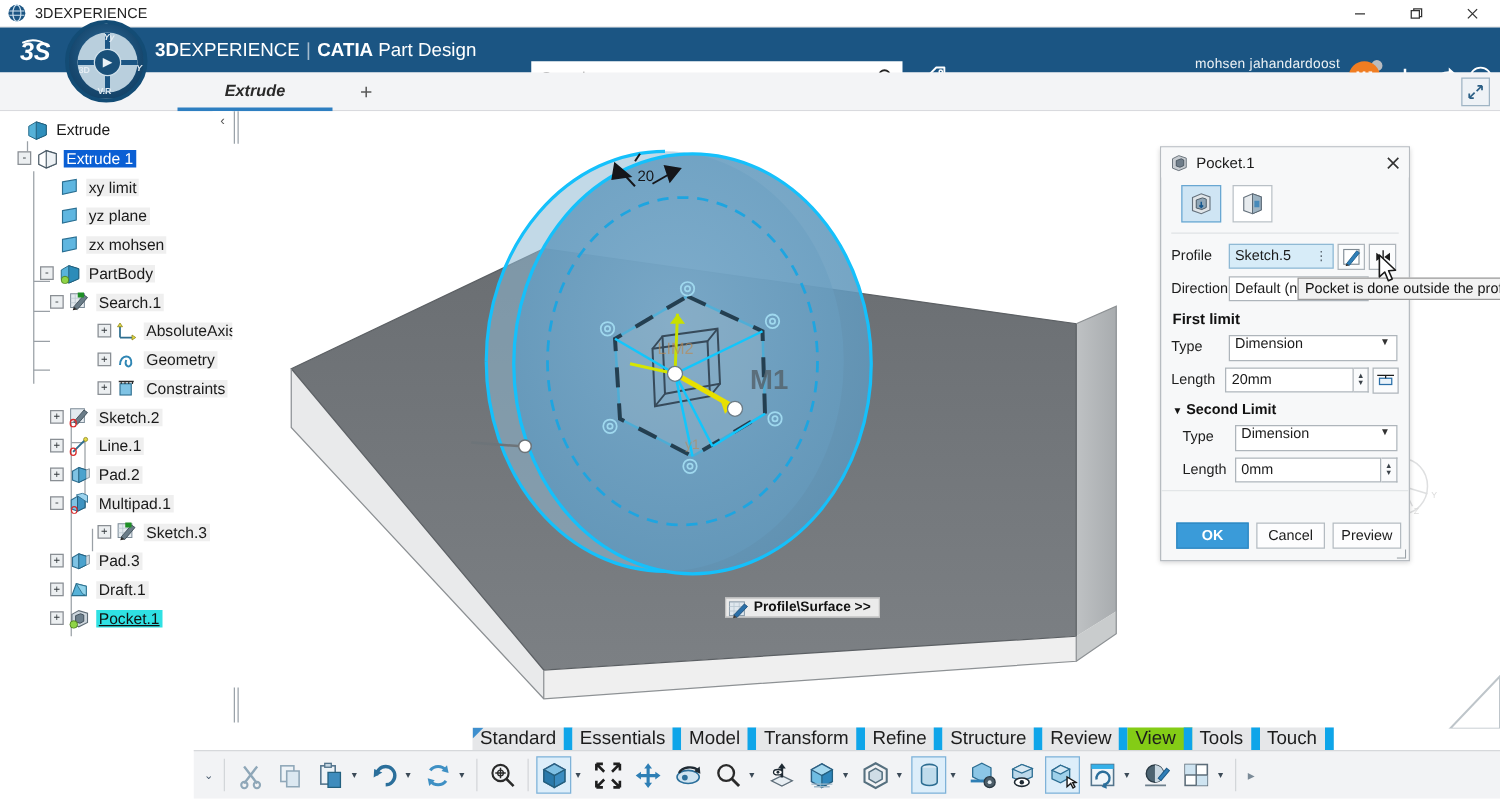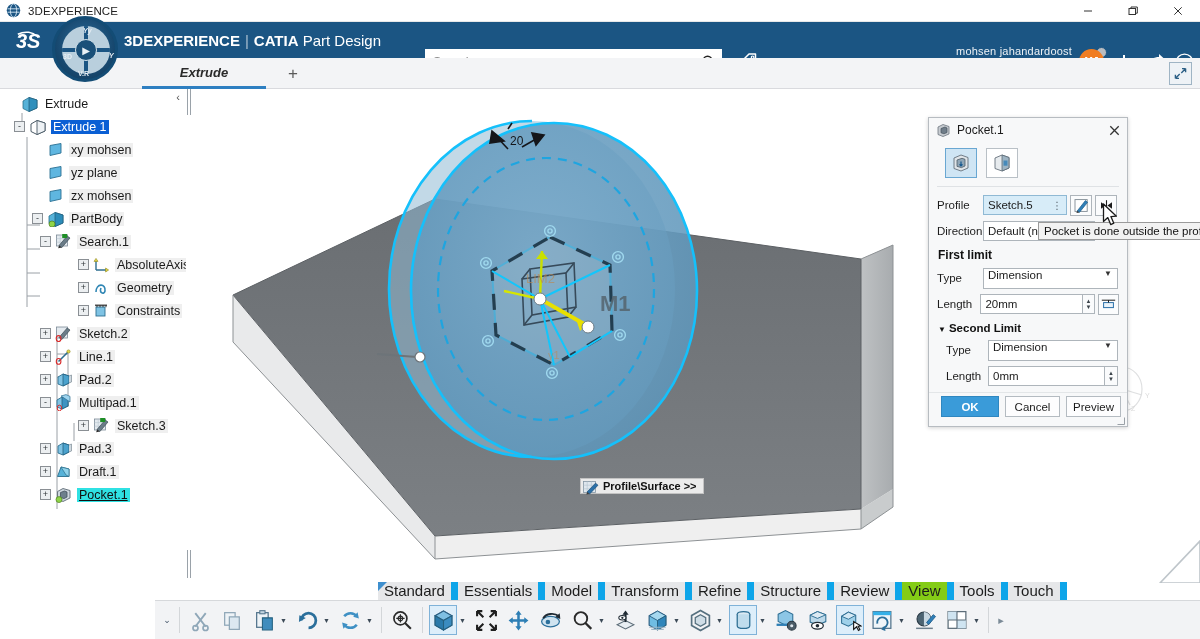--- a/index.html
+++ b/index.html
@@ -32,21 +32,21 @@
   .appbar {
     position: absolute; top: 22px; left: 0; width: 1200px; height: 36px;
     background: #1b5583;
     display: flex; align-items: center;
   }
   .ds-logo { margin-left: 14px; width: 42px; height: 26px; flex: 0 0 auto; }
   .app-titles {
     margin-left: 68px; color: #ffffff; font-size: 15px; white-space: nowrap;
   }
   .app-titles .b { font-weight: bold; }
-  .app-titles .light { font-weight: bold; }
+  .app-titles .light { font-weight: normal; }
   .app-titles .sep { opacity: .6; margin: 0 5px; font-weight: normal; }
   .app-titles .mod { font-weight: normal; }
 
   .searchwrap {
     position: absolute; left: 425px; top: 27px; width: 297px; height: 26px;
     background: #fff; display: flex; align-items: center;
   }
   .searchwrap input {
     border: 0; outline: 0; flex: 1 1 auto; height: 24px; padding: 0 8px;
     font-family: "Liberation Sans", sans-serif; font-size: 12.5px; color: #333;
@@ -228,21 +228,21 @@
   .section-h { font-size: 12px; font-weight: bold; color: #111; margin: 5px 0 4px 1px; }
   .section-h2 { font-size: 11.5px; font-weight: bold; color: #111; margin: 6px 0 4px 1px; }
   .section-h2 .tri { font-size: 8px; margin-right: 3px; }
   .selectfld {
     height: 21px; border: 1px solid #aeb5bb; background: #fff;
     display: flex; padding: 0 4px;
     font-size: 11.5px; color: #1b1b1b; position: relative;
   }
   .selectfld .arrow { position: absolute; right: 5px; font-size: 8px; color: #333; }
   .dlg-foot {
-    display: flex; gap: 6px; padding: 3px 8px 9px 12px; align-items: flex-end;
+    display: flex; gap: 6px; padding: 25px 8px 9px 12px; align-items: flex-end;
     border-top: 1px solid #e3e6e8;
   }
   .btn {
     height: 21px; min-width: 55px; border: 1px solid #b4bbc1; background: #fdfdfe;
     font-size: 11.5px; color: #1b1b1b; display: flex; align-items: center; justify-content: center;
   }
   .btn.primary { background: #3a9bd9; border-color: #2f87c0; color: #fff; font-weight: bold; min-width: 58px; }
   .dlg-grip { position: absolute; right: 2px; bottom: 1px; width: 8px; height: 8px; }
 
   .tooltip {
@@ -559,21 +559,21 @@
             <polygon points="2,6 8,2.5 16,5 16,13 8,16.5 2,13.5" fill="#ffffff" stroke="#4a5a66" stroke-width="1"></polygon>
             <polygon points="8,2.5 16,5 16,13 8,16.5" fill="#eef2f5" stroke="#4a5a66" stroke-width=".9"></polygon>
           </svg>
           <span class="tlabel sel">Extrude 1</span>
         </div>
         <div class="trow" style="left: 32px; top: 50px;">
           <span class="tog empty"></span>
           <svg class="ticon" viewBox="0 0 17 17">
             <polygon points="3,4.5 14,2.5 14,12 3,14.5" fill="#5fb6e0" stroke="#2a6f92" stroke-width=".9"></polygon>
           </svg>
-          <span class="tlabel">xy mohsen</span>
+          <span class="tlabel">xy limit</span>
         </div>
         <div class="trow" style="left: 32px; top: 73px;">
           <span class="tog empty"></span>
           <svg class="ticon" viewBox="0 0 17 17">
             <polygon points="3,4.5 14,2.5 14,12 3,14.5" fill="#5fb6e0" stroke="#2a6f92" stroke-width=".9"></polygon>
           </svg>
           <span class="tlabel">yz plane</span>
         </div>
         <div class="trow" style="left: 32px; top: 96px;">
           <span class="tog empty"></span>

